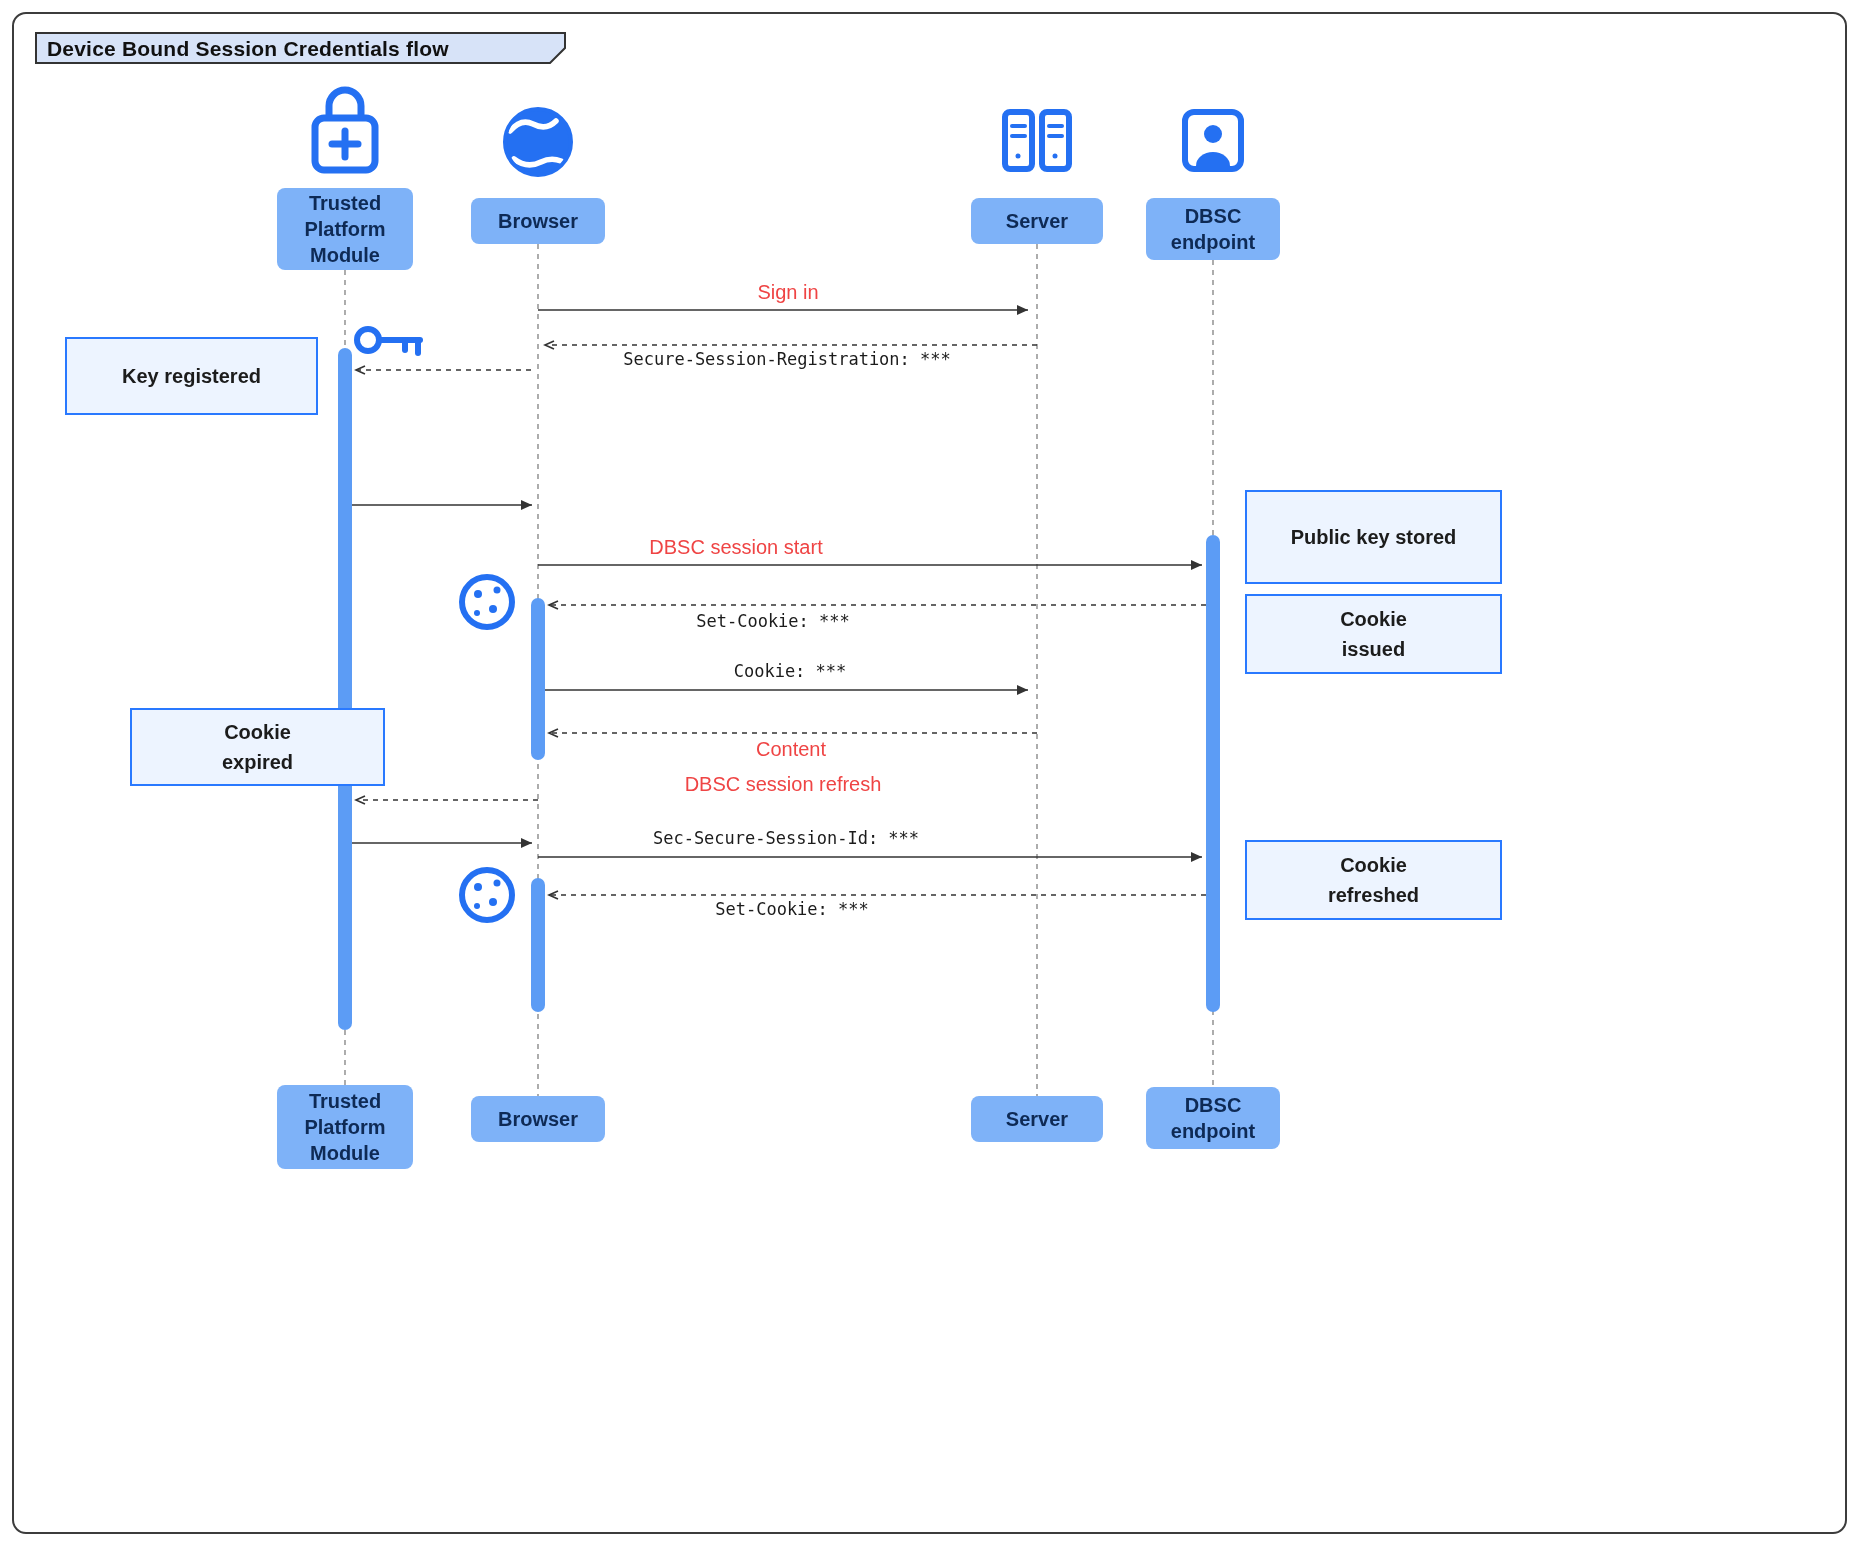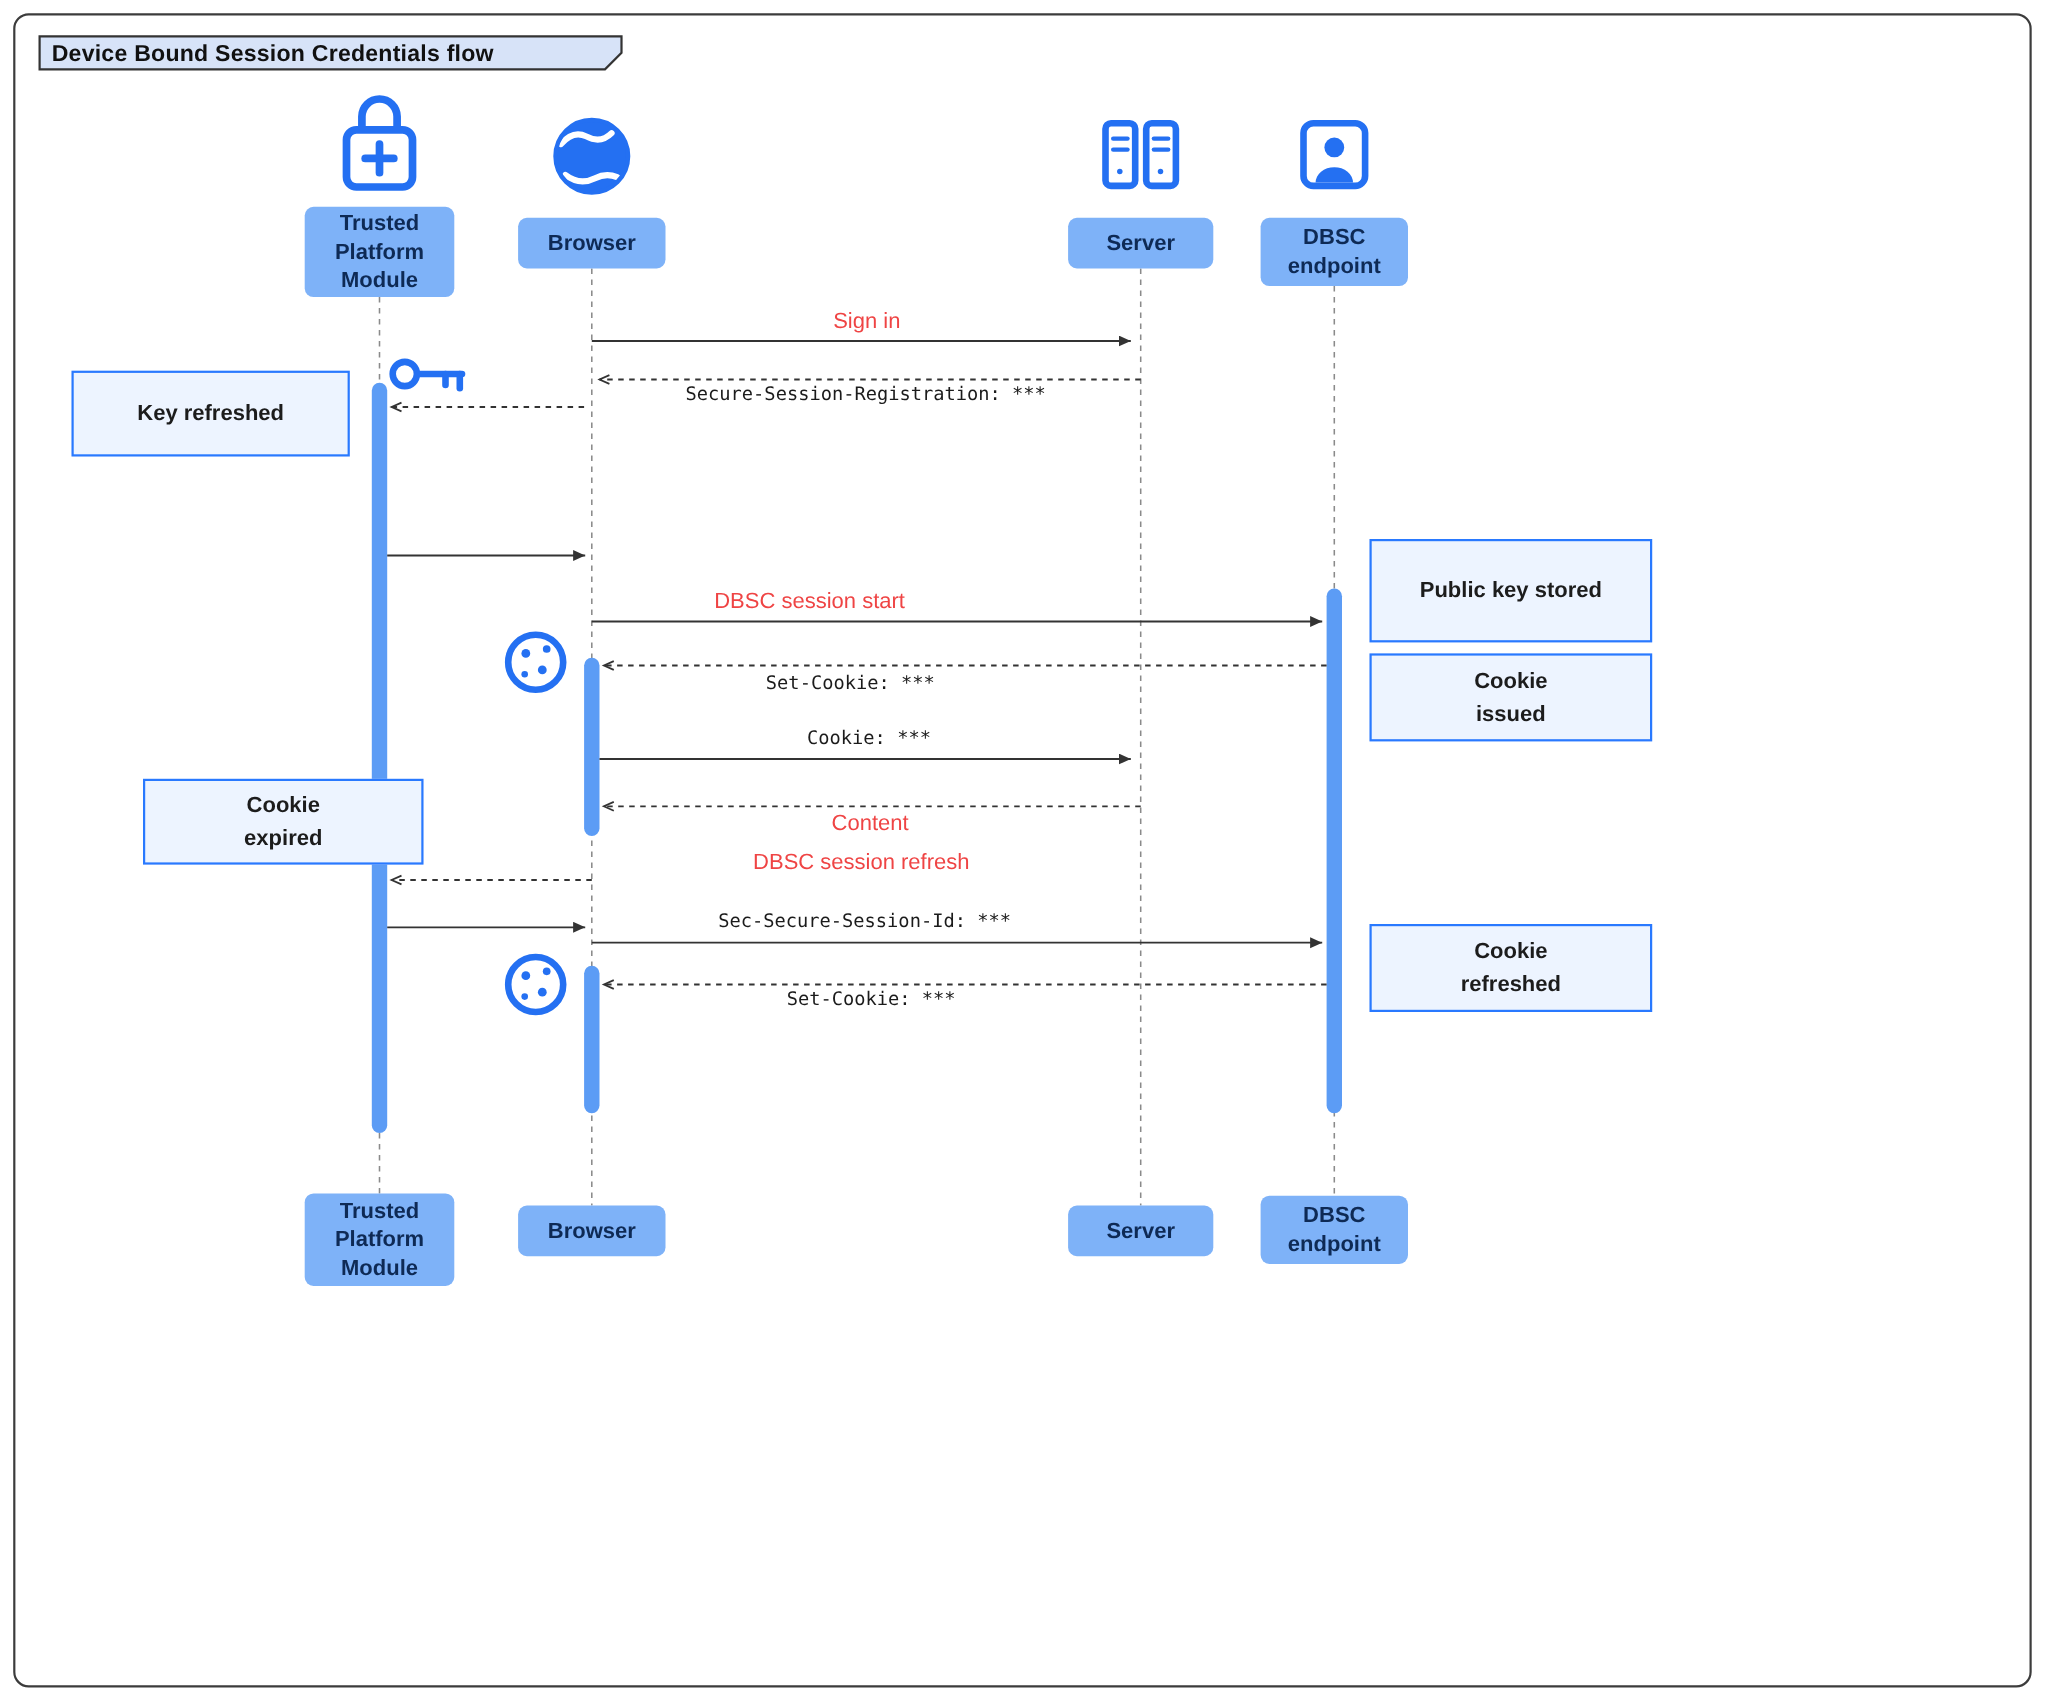--- a/index.html
+++ b/index.html
@@ -162,21 +162,21 @@
 endpoint</div>
 
   <div class="actor-box" style="left:277px;top:1085px;width:136px;height:84px">Trusted
 Platform
 Module</div>
   <div class="actor-box" style="left:471px;top:1096px;width:134px;height:46px">Browser</div>
   <div class="actor-box" style="left:971px;top:1096px;width:132px;height:46px">Server</div>
   <div class="actor-box" style="left:1146px;top:1087px;width:134px;height:62px">DBSC
 endpoint</div>
 
-  <div class="note" style="left:65px;top:337px;width:253px;height:78px">Key refreshed</div>
+  <div class="note" style="left:65px;top:337px;width:253px;height:78px">Key registered</div>
   <div class="note" style="left:130px;top:708px;width:255px;height:78px">Cookie
 expired</div>
   <div class="note" style="left:1245px;top:490px;width:257px;height:94px">Public key stored</div>
   <div class="note" style="left:1245px;top:594px;width:257px;height:80px">Cookie
 issued</div>
   <div class="note" style="left:1245px;top:840px;width:257px;height:80px">Cookie
 refreshed</div>
 
   <div class="msg" style="left:788px;top:281px">Sign in</div>
   <div class="msg mono" style="left:787px;top:349px">Secure-Session-Registration: ***</div>

